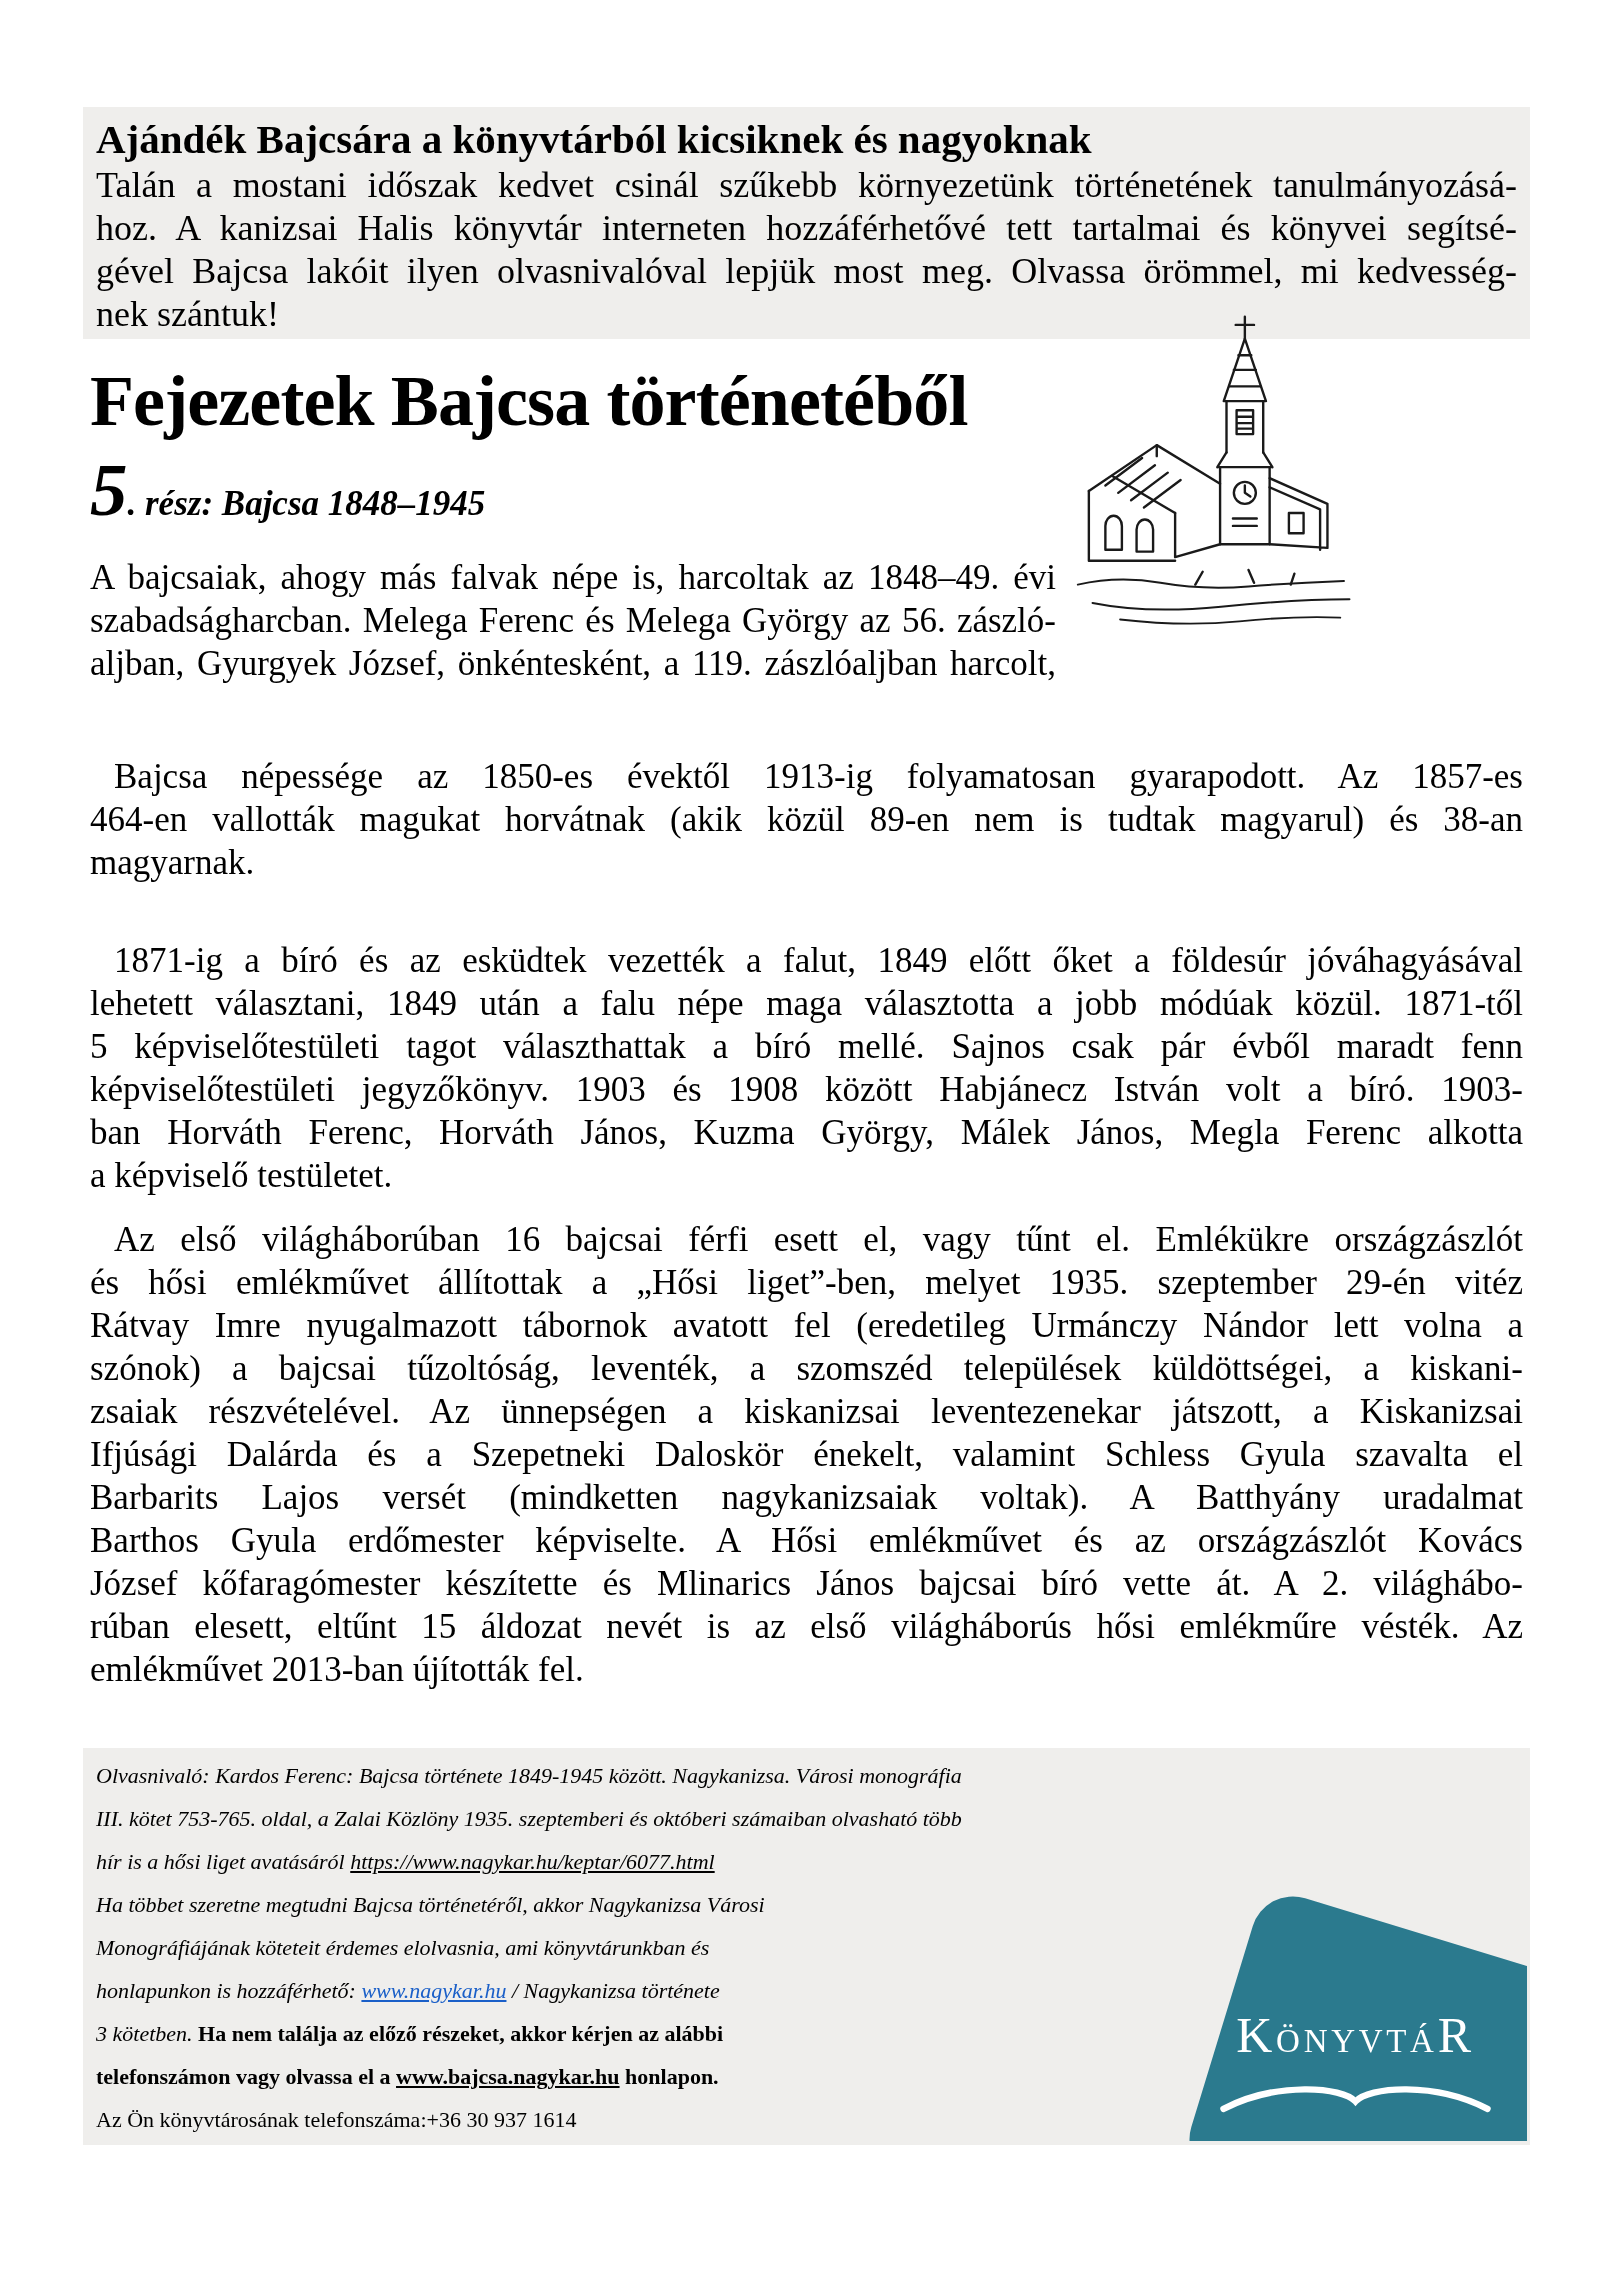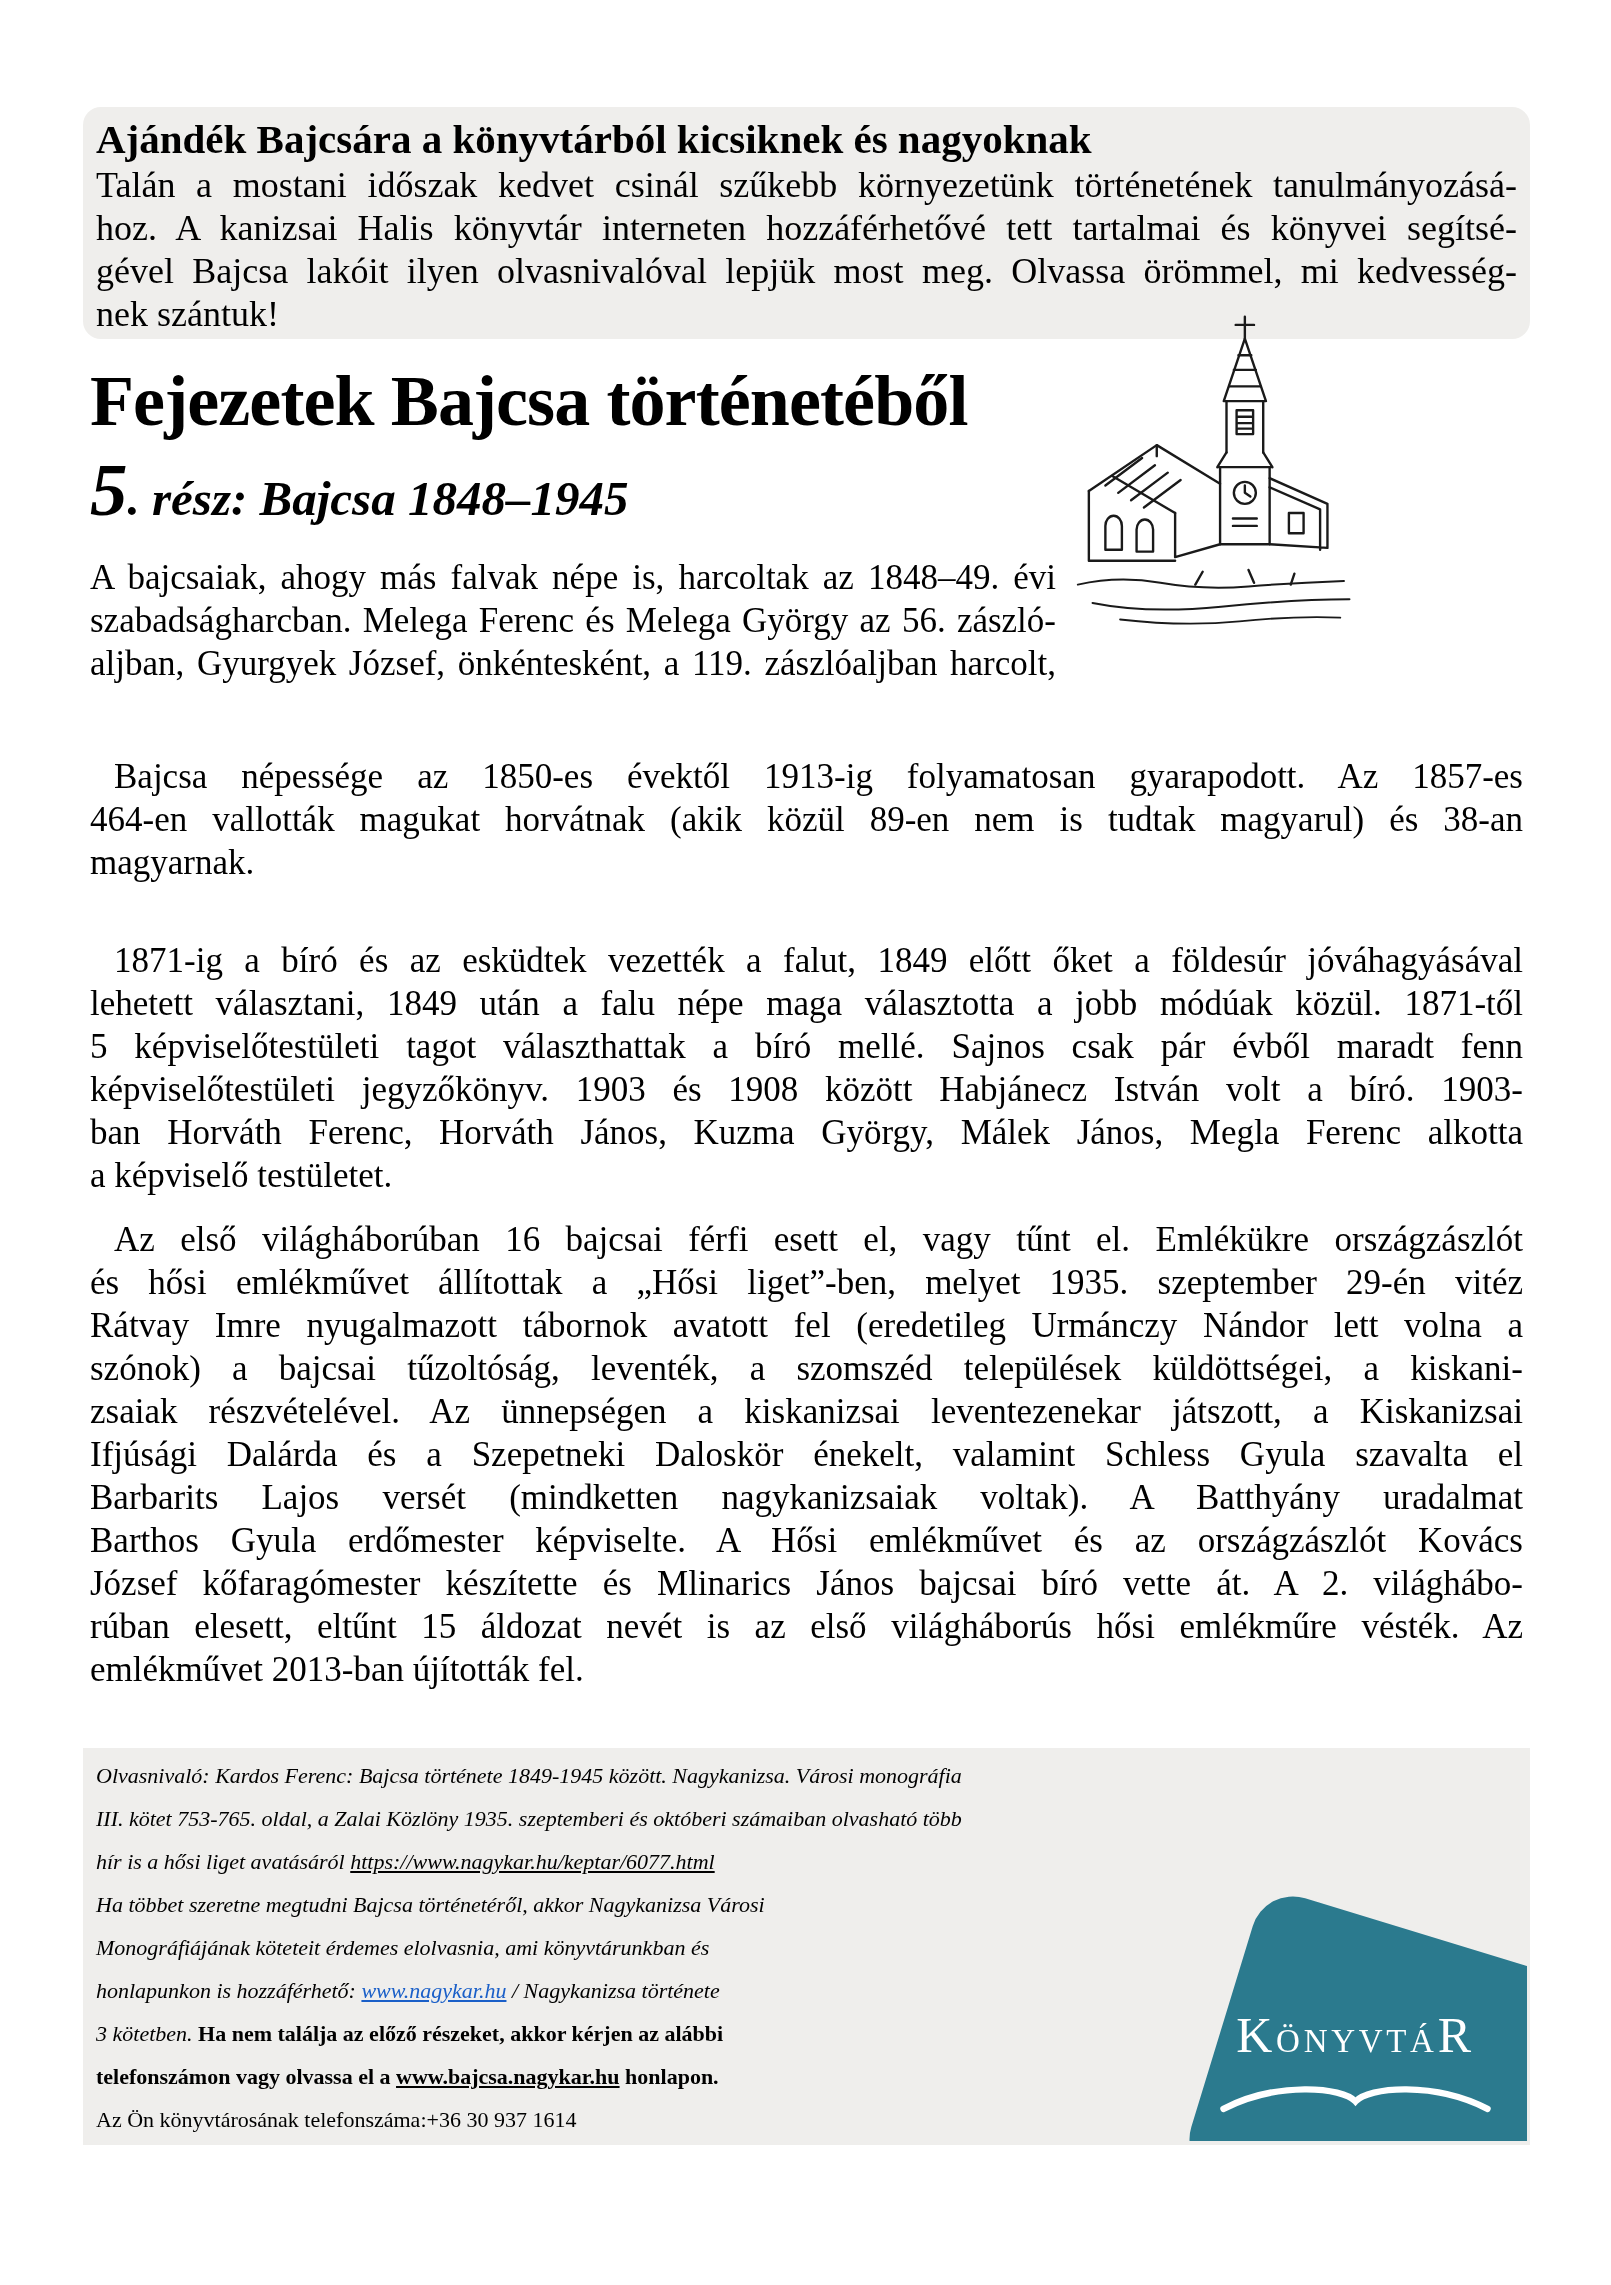--- a/index.html
+++ b/index.html
@@ -5,33 +5,33 @@
   html,body{margin:0;padding:0;}
   body{
     width:1612px;height:2286px;position:relative;background:#ffffff;color:#000;
     font-family:"Liberation Serif","DejaVu Serif",serif;
     overflow:hidden;
   }
   .abs{position:absolute;}
 
   
   .graybox{background:#efeeec;}
-  #header-box{left:83px;top:107px;width:1421px;height:217px;padding:7.3px 13px;border-radius:18px;}
+  #header-box{left:83px;top:107px;width:1421px;height:217px;padding:7.3px 13px;}
   #header-box .hb-title{font-size:41px;font-weight:bold;line-height:50px;white-space:nowrap;}
   #header-box .hb-line{font-size:36px;line-height:43px;}
 
   
   .jl{text-align:justify;text-align-last:justify;}
   .ind{text-indent:24px;}
 
   
   #main-title{left:90px;top:360px;font-size:72px;font-weight:bold;letter-spacing:-0.9px;white-space:nowrap;}
   #subtitle{left:90px;top:452px;white-space:nowrap;}
   #subtitle .sub-num{font-size:75px;font-weight:bold;font-style:italic;line-height:75px;}
-  #subtitle .sub-rest{font-size:49px;font-weight:bold;font-style:italic;}
+  #subtitle .sub-rest{font-size:35px;font-weight:bold;font-style:italic;}
 
   
   .para{font-size:35px;line-height:43px;}
   #p1{left:90px;top:556px;width:966px;}
   #p2{left:90px;top:755px;width:1433px;}
   #p3{left:90px;top:939px;width:1433px;}
   #p4{left:90px;top:1218px;width:1433px;}
 
   
   #church{left:1065px;top:309px;width:312px;height:331px;}

